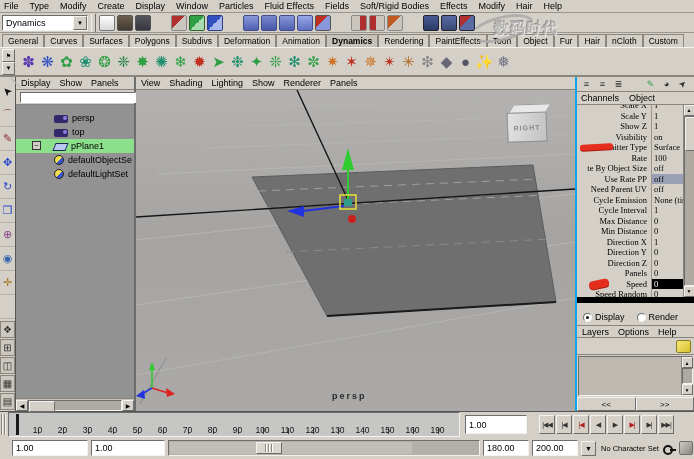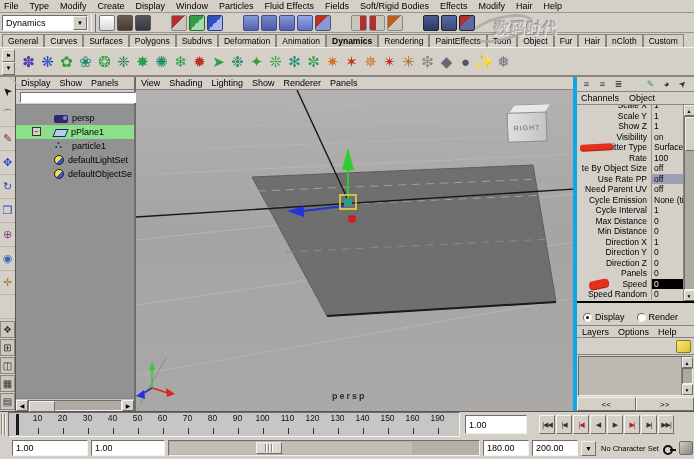--- a/index.html
+++ b/index.html
@@ -93,42 +93,42 @@
   .particle-icon::before { content:"∴"; color:#1c2a8c; font-weight:bold; font-size:11px; position:absolute; top:-2px; left:1px; }
   .set-icon { width:10px; height:10px; border-radius:50%; border:1px solid #222; margin-top:0px;
             background:linear-gradient(135deg,#f2de4c 52%,#3a55cf 52%); }
   .hscroll { height:13px; flex:none; background:#c6c2ba; border-top:1px solid #8a867e;
              display:flex; align-items:center; }
   .hs-btn { width:12px; height:11px; font-size:6px; display:flex; align-items:center; justify-content:center; }
   .hs-track { flex:1; height:11px; background:#aeaaa2; position:relative; }
   .hs-thumb { position:absolute; left:0; top:0; width:26px; height:11px; }
 
   
-  .viewport { flex:1; display:flex; flex-direction:column; border-right:4px solid #0ea5e9; }
+  .viewport { flex:1; display:flex; flex-direction:column; border-right:2px solid #0ea5e9; }
   .view3d { flex:1; position:relative; overflow:hidden;
             background:linear-gradient(180deg,#b3b2b0 0%,#a5a4a2 45%,#aaa9a7 100%); }
   .view3d svg { position:absolute; inset:0; }
   .persp-label { position:absolute; left:196px; bottom:10px; font-size:9px; font-weight:bold;
                  letter-spacing:2px; color:#2a2a2a; }
   .right-cube { position:absolute; left:371px; top:14px; width:50px; height:42px; transform:rotate(-2deg); }
   .rc-top { position:absolute; left:4px; top:0; width:38px; height:10px; background:#e8e8e8;
             transform:skewX(-35deg); border:1px solid #9a9a9a; }
   .rc-front { position:absolute; left:0px; top:8px; width:40px; height:30px;
             background:linear-gradient(100deg,#e2e2e2,#c2c2c2); border:1px solid #909090;
             display:flex; align-items:center; justify-content:center; }
   .rc-front span { font-size:7px; font-weight:bold; color:#8a8a8a; letter-spacing:1px; }
 
   
   .rightpanel { width:117px; display:flex; flex-direction:column; background:#d4d0c8; }
   .rp-icons { height:15px; flex:none; display:flex; align-items:center; gap:3px; padding:0 3px;
               border-bottom:1px solid #8a867e; }
   .rp-icon { width:13px; height:12px; display:flex; align-items:center; justify-content:center; font-size:9px; }
   .cb-menu { height:13px; flex:none; display:flex; gap:10px; align-items:center; padding-left:4px;
              border-bottom:1px solid #8a867e; }
-  .cb-rows { height:198px; flex:none; position:relative; overflow:hidden; border-bottom:2px solid #000000; }
+  .cb-rows { height:198px; flex:none; position:relative; overflow:hidden; border-bottom:6px solid #000000;font-family:Liberation Serif, serif; }
   .cb-rows-inner { position:absolute; inset:0 11px 0 0; overflow:hidden; }
   .cb-row { position:relative; height:10.5px; display:flex; align-items:center; font-size:8.5px; }
   .cb-row[data-state~="partial"] { margin-top:-5px; }
   .cb-label { width:74px; text-align:right; padding-right:4px; white-space:nowrap; overflow:hidden; flex:none;}
   .cb-value { flex:1; padding-left:2px; border-left:1px solid #9a968e; white-space:nowrap; overflow:hidden; height:100%; display:flex; align-items:center;}
   .cb-row[data-state~="value-selected"] .cb-value { background:#9aa0b6; }
   .cb-row[data-state~="value-editing"] .cb-value { background:#000; color:#fff; }
   .cb-row[data-state~="annotated"]::before { content:""; position:absolute; left:3px; top:2px; width:33px;
              height:6px; background:#e42e1e; border-radius:3px; transform:rotate(-3deg);
              box-shadow:0 1px 0 #b01c10; z-index:5;}
@@ -154,21 +154,21 @@
                margin:1px; position:relative; }
   .layer-nav { height:14px; flex:none; display:flex; }
   .layer-nav .nav-btn { flex:1; display:flex; align-items:center; justify-content:center; font-size:8px; }
 
   
   .timeline { height:25px; display:flex; align-items:stretch; background:#d4d0c8; }
   .grip { width:6px; background:repeating-linear-gradient(90deg,#8a867e 0 1px,#f4f2ee 1px 2px,transparent 2px 3px);
           margin:2px 1px; }
   .ruler { width:452px; position:relative; background:#c6c6c4; border:1px solid;
            border-color:#6d6d6d #f4f2ee #f4f2ee #6d6d6d; display:flex; padding-left:16px; overflow:hidden;}
-  .tick-cell { width:25px; flex:none; text-align:center; font-size:8.5px; padding-top:0; position:relative; color:#111;}
+  .tick-cell { width:25px; flex:none; text-align:center; font-size:8.5px; padding-top:12px; position:relative; color:#111;}
   .tick-cell::after { content:""; position:absolute; left:50%; bottom:2px; width:1px; height:6px; background:#333; }
   .cur-frame-marker { position:absolute; left:7px; top:1px; bottom:1px; width:3px; background:#1a1a1a; }
   .frame-field { width:62px; margin:3px 0 3px 5px; }
   .frame-field input { width:100%; height:100%; background:#fff; border:1px solid;
            border-color:#6d6d6d #f4f2ee #f4f2ee #6d6d6d; font-size:9px; padding-left:3px;
            font-family:"Liberation Sans",sans-serif;}
   .transport { display:flex; align-items:center; margin-left:12px; gap:1px; }
   .tr-btn { width:16px; height:19px; display:flex; align-items:center; justify-content:center;
             font-size:7px; color:#333; cursor:pointer; white-space:nowrap; letter-spacing:-1px;}
   .tr-btn[data-state="red"] { color:#b02020; }
@@ -348,46 +348,46 @@
         <input class="search-input" style="">
       </div>
       <div class="tree">
 
           <div class="ol-row">
             <span class="ol-exp"></span>
             <span class="ol-icon camera-icon"></span>
             <span class="ol-label">persp</span>
           </div>
 
+          <div class="ol-row">
+            <span class="ol-exp"></span>
+            <span class="ol-icon camera-icon"></span>
+            <span class="ol-label">top</span>
+          </div>
 
 
 
           <div class="ol-row" data-state="selected">
             <span class="ol-exp">−</span>
             <span class="ol-icon plane-icon"></span>
             <span class="ol-label">pPlane1</span>
           </div>
 
 
+
           <div class="ol-row">
             <span class="ol-exp"></span>
-            <span class="ol-icon particle-icon"></span>
-            <span class="ol-label">particle1</span>
+            <span class="ol-icon set-icon"></span>
+            <span class="ol-label">defaultObjectSe</span>
           </div>
 
           <div class="ol-row">
             <span class="ol-exp"></span>
             <span class="ol-icon set-icon"></span>
             <span class="ol-label">defaultLightSet</span>
-          </div>
-
-          <div class="ol-row">
-            <span class="ol-exp"></span>
-            <span class="ol-icon set-icon"></span>
-            <span class="ol-label">defaultObjectSe</span>
           </div>
         </div>
       <div class="hscroll">
         <span class="hs-btn raised">◀</span>
         <span class="hs-track sunken">
           <span class="hs-thumb raised"></span>
         </span>
         <span class="hs-btn raised">▶</span>
       </div>
     </div>

